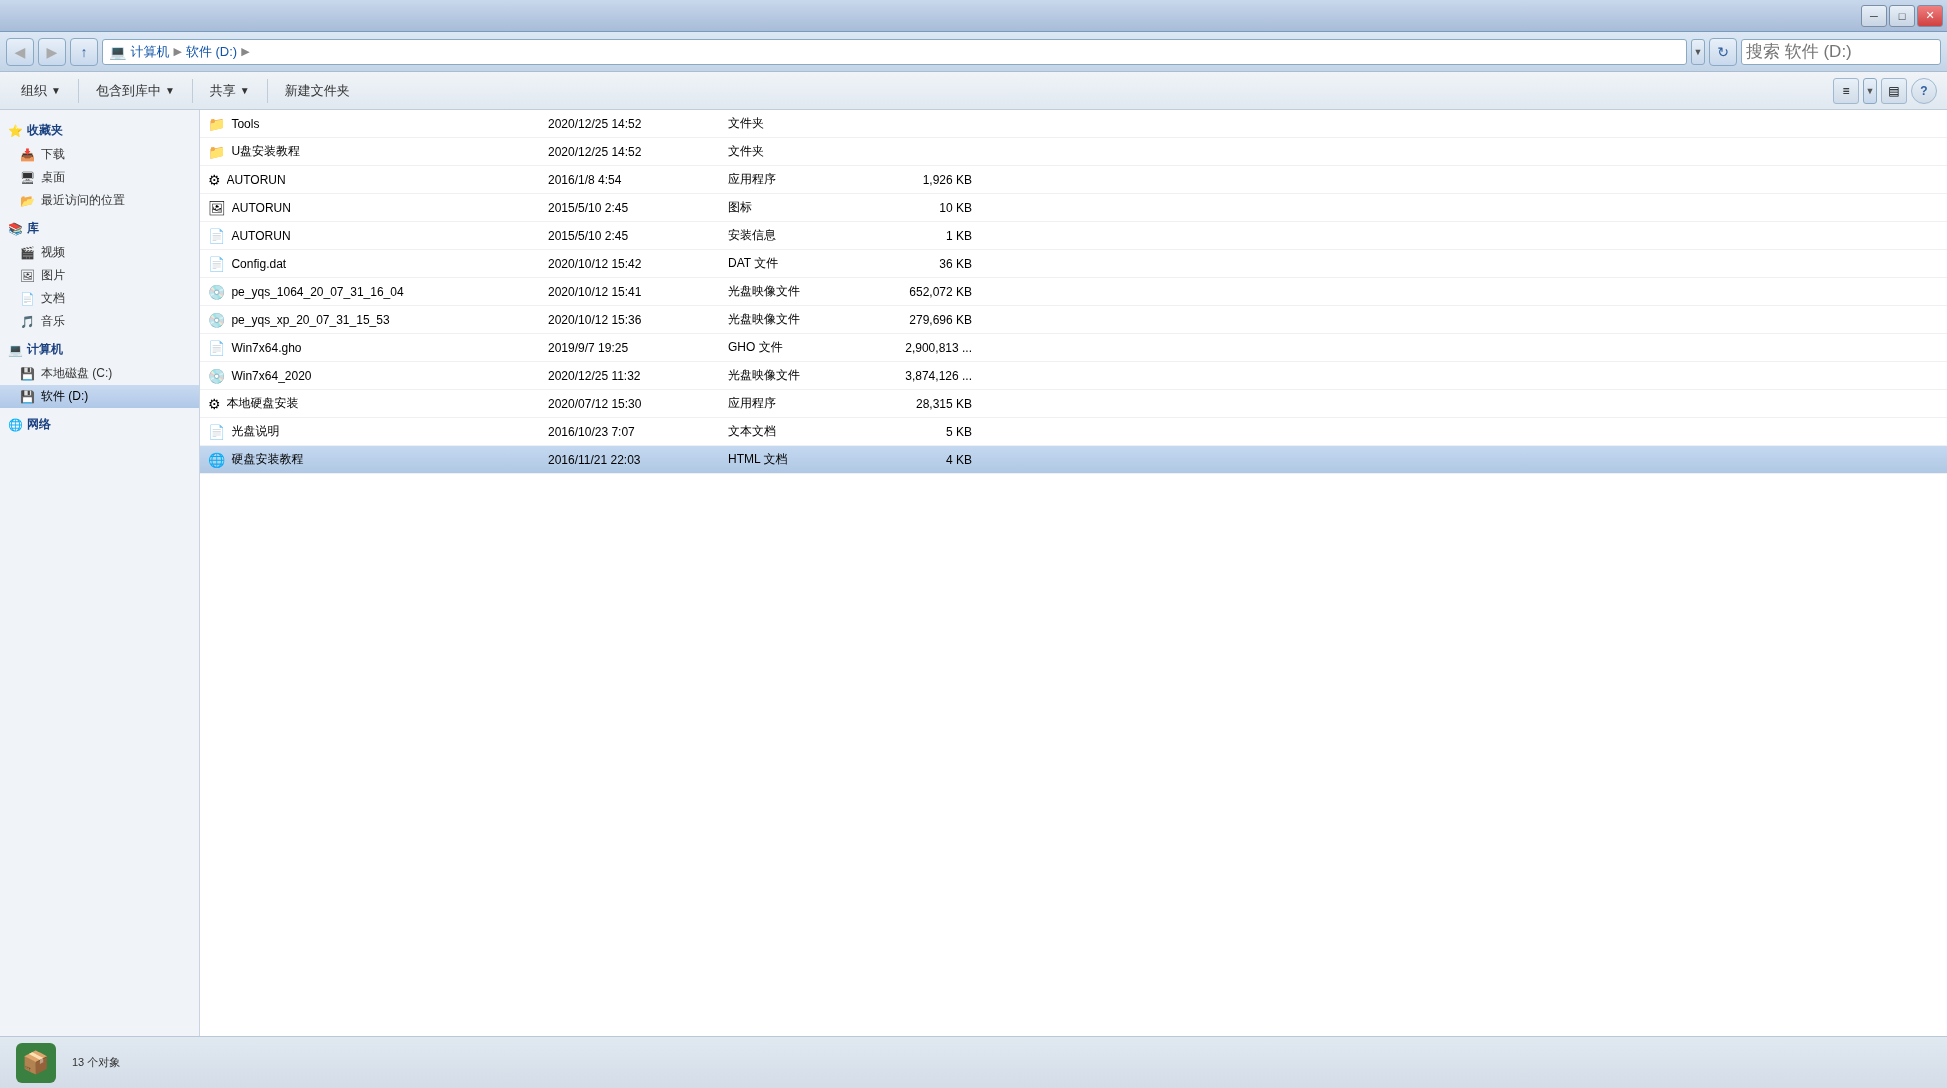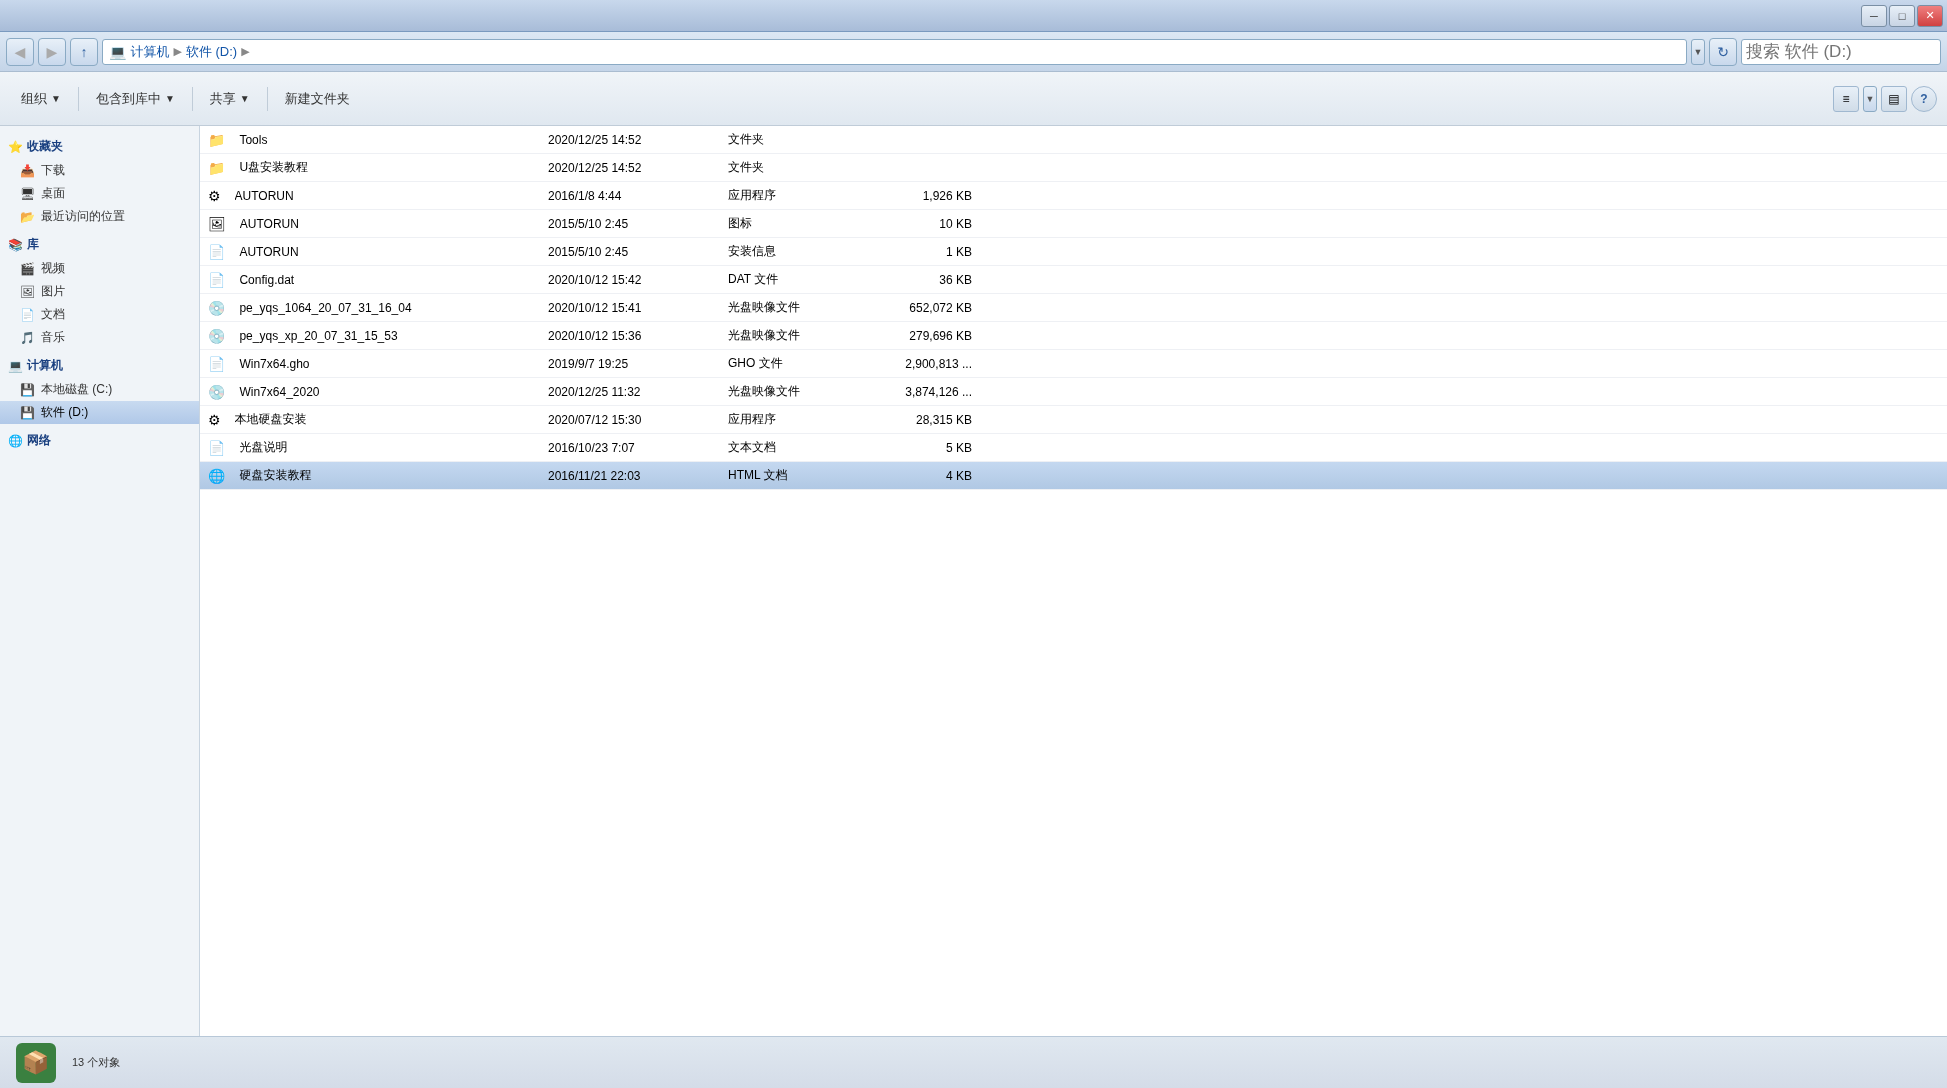--- a/index.html
+++ b/index.html
@@ -133,21 +133,21 @@
       border: none;
       outline: none;
       font-size: 17px;
       color: #aaa;
       background: transparent;
     }
 
     
     .toolbar {
       background: linear-gradient(to bottom, #f0f4f8, #e0e8f0);
-      height: 54px;
+      height: 38px;
       display: flex;
       align-items: center;
       padding: 15px 10px;
       gap: 2px;
       border-bottom: 1px solid #c0ccd8;
     }
     .toolbar-btn {
       height: 28px;
       padding: 0 10px;
       border: 1px solid transparent;
@@ -286,21 +286,21 @@
       padding: 2px 8px;
       font-size: 12px;
       white-space: nowrap;
       overflow: hidden;
       text-overflow: ellipsis;
       display: flex;
       align-items: center;
       gap: 6px;
     }
     .file-icon { font-size: 14px; flex-shrink: 0; }
-    .file-name-text { flex: 1; overflow: hidden; text-overflow: ellipsis; margin-left: 8px; }
+    .file-name-text { flex: 1; overflow: hidden; text-overflow: ellipsis; }
 
     
     .status-bar {
       height: 52px;
       background: linear-gradient(to bottom, #e0e8f0, #d4dce8);
       border-top: 1px solid #b8c8d8;
       display: flex;
       align-items: center;
       padding: 0 16px;
       gap: 16px;
@@ -472,21 +472,21 @@
     </div>
     <div class="file-cell">2020/12/25 14:52</div>
     <div class="file-cell">文件夹</div>
     <div class="file-cell" style="text-align:right; justify-content:flex-end;"></div>
   </div>
         <div class="file-row">
     <div class="file-cell">
       <span class="file-icon">⚙</span>
       <span class="file-name-text">AUTORUN</span>
     </div>
-    <div class="file-cell">2016/1/8 4:44</div>
+    <div class="file-cell">2016/1/8 4:54</div>
     <div class="file-cell">应用程序</div>
     <div class="file-cell" style="text-align:right; justify-content:flex-end;">1,926 KB</div>
   </div>
         <div class="file-row">
     <div class="file-cell">
       <span class="file-icon">🖼</span>
       <span class="file-name-text">AUTORUN</span>
     </div>
     <div class="file-cell">2015/5/10 2:45</div>
     <div class="file-cell">图标</div>

